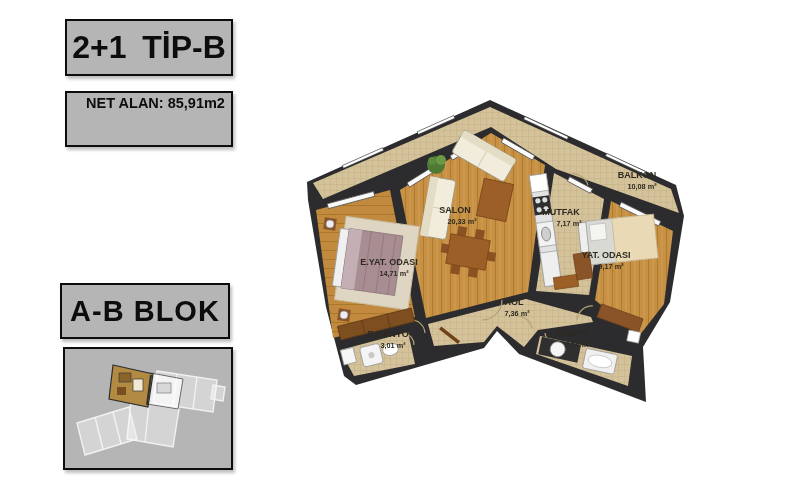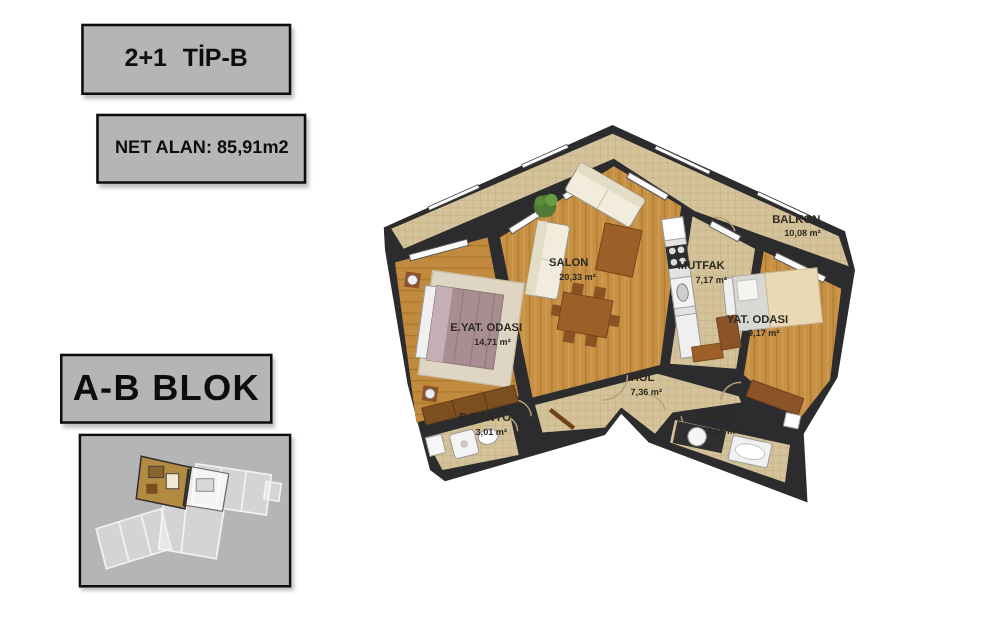--- a/index.html
+++ b/index.html
@@ -1,25 +1,25 @@
 <!DOCTYPE html>
 <html><head>
 <meta charset="utf-8">
 <style>
   html,body{margin:0;padding:0;background:#fff;}
   .page{position:relative;width:800px;height:500px;background:#ffffff;overflow:hidden;
         font-family:"Liberation Sans",sans-serif;}
   .gbox{position:absolute;background:#b5b5b5;border:2px solid #0d0d0d;
         box-shadow:2px 3px 3px rgba(0,0,0,0.25);box-sizing:border-box;
         display:flex;align-items:center;justify-content:center;color:#0d0d0d;}
-  .type-box{left:65px;top:19px;width:168px;height:57px;font-size:20px;font-weight:700;word-spacing:7px;}
-  .alan-box{left:65px;top:91px;width:168px;height:56px;flex-direction:column;
+  .type-box{left:65px;top:19px;width:168px;height:57px;font-size:32px;font-weight:700;word-spacing:7px;}
+  .alan-box{left:65px;top:91px;width:168px;height:56px;flex-direction:row;
             align-items:flex-start;justify-content:center;padding-left:13px;
-            font-size:14.5px;font-weight:700;line-height:1.45;margin-left:12px;}
-  .blok-box{left:48px;top:283px;width:170px;height:56px;font-size:29px;font-weight:700;letter-spacing:1px;}
+            font-size:14.5px;font-weight:700;line-height:1.45;}
+  .blok-box{left:60px;top:283px;width:170px;height:56px;font-size:29px;font-weight:700;letter-spacing:1px;}
   .thumb-box{left:63px;top:347px;width:170px;height:123px;padding:0;}
   .planwrap{position:absolute;left:288px;top:70px;width:412px;height:410px;}
   svg text{font-family:"Liberation Sans",sans-serif;fill:#2e2a22;}
   .rname{font-size:9px;font-weight:700;}
   .rarea{font-size:7.3px;font-weight:700;}
 </style>
 </head>
 <body>
 
 <div class="page">

